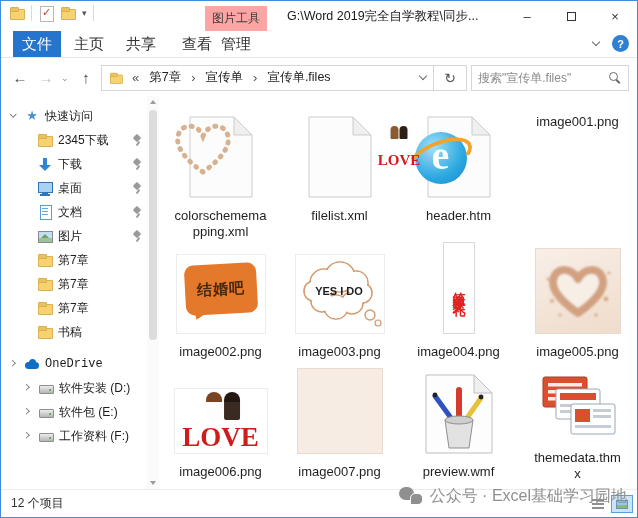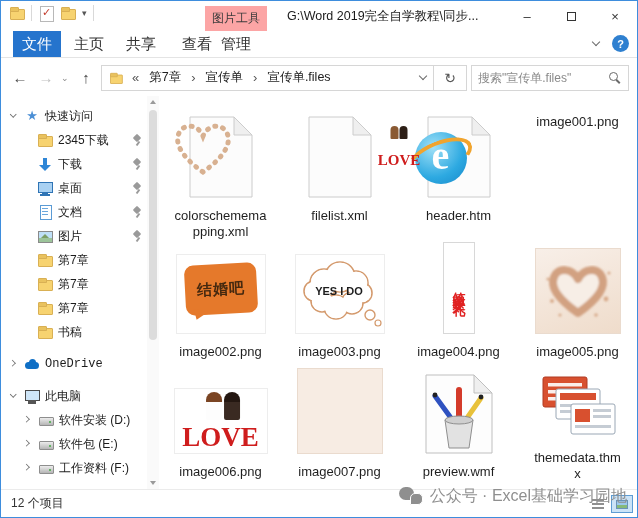--- a/index.html
+++ b/index.html
@@ -322,25 +322,20 @@
       </div>
       <div class="srow lvl1">
         <span class="icn icn-folder"></span>
         <span>书稿</span>
       </div>
       <div class="srow lvl0 gap-top">
         <span class="chev chev-right"></span>
         <span class="icn icn-cloud"></span>
         <span>OneDrive</span>
       </div>
-      <div class="srow lvl0 gap-top">
-        <span class="chev"></span>
-        <span class="icn icn-pc"></span>
-        <span>此电脑</span>
-      </div>
       <div class="srow lvl1c">
         <span class="chev chev-right"></span>
         <span class="icn icn-drive"></span>
         <span>软件安装 (D:)</span>
       </div>
       <div class="srow lvl1c">
         <span class="chev chev-right"></span>
         <span class="icn icn-drive"></span>
         <span>软件包 (E:)</span>
       </div>

